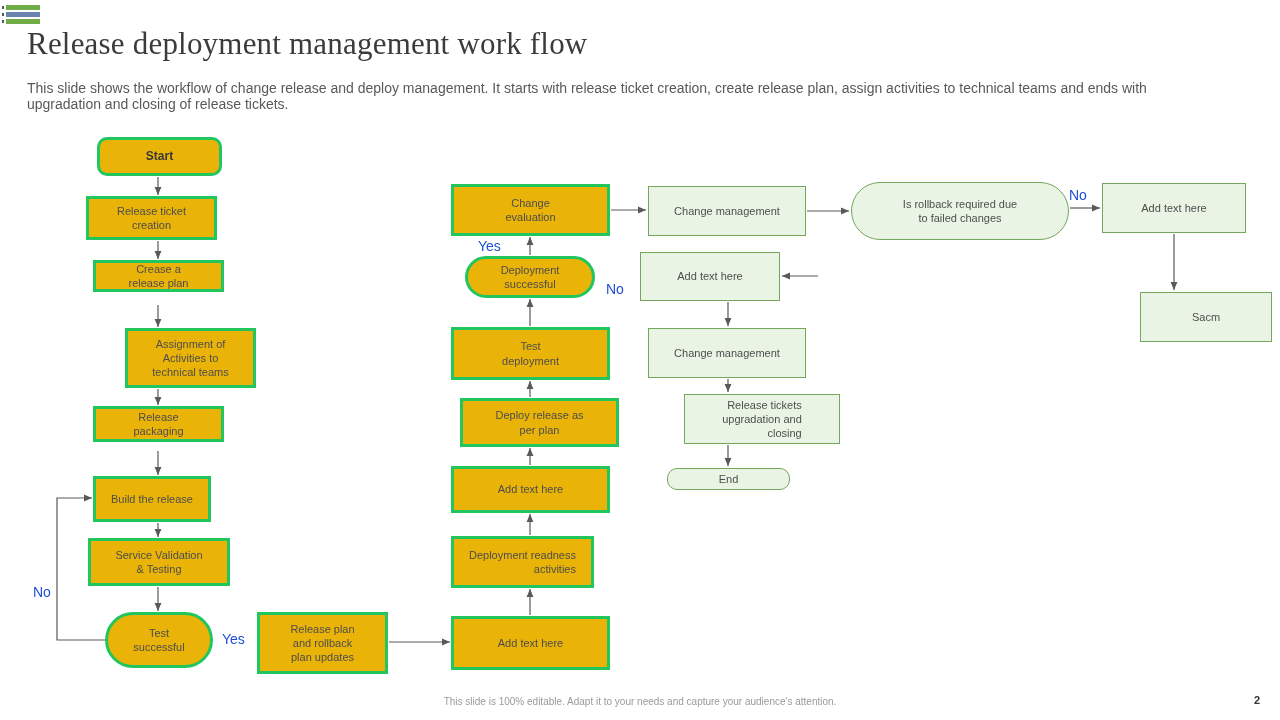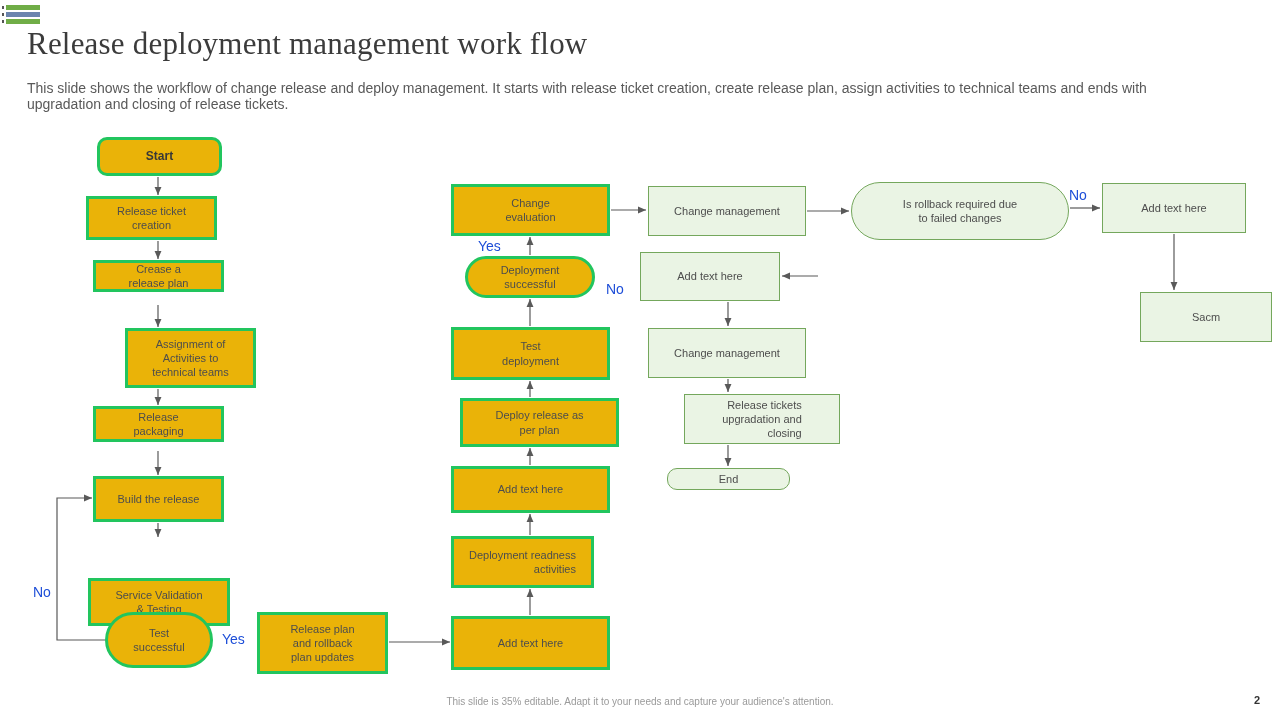--- a/index.html
+++ b/index.html
@@ -113,22 +113,22 @@
   <div class="node blue rounded bold" style="left:97px;  top:137px; width:125px; height:39px;">Start</div>
   <div class="node blue" style="left:86px;  top:196px; width:131px; height:44px;">Release ticket
 creation</div>
   <div class="node blue" style="left:93px;  top:260px; width:131px; height:32px;">Crease a
 release plan</div>
   <div class="node blue" style="left:93px;  top:328px; width:131px; height:60px;margin-left:32px;">Assignment of
 Activities  to
 technical teams</div>
   <div class="node blue" style="left:93px;  top:406px; width:131px; height:36px;">Release
 packaging</div>
-  <div class="node blue" style="left:93px;  top:476px; width:131px; height:46px;text-align:center;">Build the release</div>
-  <div class="node blue" style="left:88px;  top:538px; width:142px; height:48px;margin-top:40px;">Service Validation
+  <div class="node blue" style="left:93px;  top:476px; width:118px; height:46px;text-align:center;">Build the release</div>
+  <div class="node blue" style="left:88px;  top:538px; width:142px; height:48px;">Service Validation
 &amp; Testing</div>
   <div class="node blue oval" style="left:105px; top:612px; width:108px; height:56px;">Test
 successful</div>
   <div class="node blue" style="left:257px; top:612px; width:131px; height:62px;">Release plan
 and rollback
 plan updates</div>
 
   <div class="node blue" style="left:451px; top:616px; width:159px; height:54px;">Add text here</div>
   <div class="node blue" style="left:451px; top:536px; width:143px; height:52px;text-align:right;">Deployment readness
 activities</div>
@@ -154,16 +154,16 @@
 to failed changes</div>
   <div class="node green" style="left:1102px; top:183px; width:144px; height:50px;">Add text here</div>
   <div class="node green" style="left:1140px; top:292px; width:132px; height:50px;">Sacm</div>
 
   <div class="branch" style="left:33px;   top:584px;">No</div>
   <div class="branch" style="left:222px;  top:631px;">Yes</div>
   <div class="branch" style="left:478px;  top:238px;">Yes</div>
   <div class="branch" style="left:606px;  top:281px;">No</div>
   <div class="branch" style="left:1069px; top:187px;">No</div>
 
-  <div id="footer-note">This slide is 35% editable.  Adapt it to your needs and capture your audience's attention.</div>
+  <div id="footer-note">This slide is 100% editable.  Adapt it to your needs and capture your audience's attention.</div>
   <div id="page-number">2</div>
 
 </div>
 
 </body></html>

